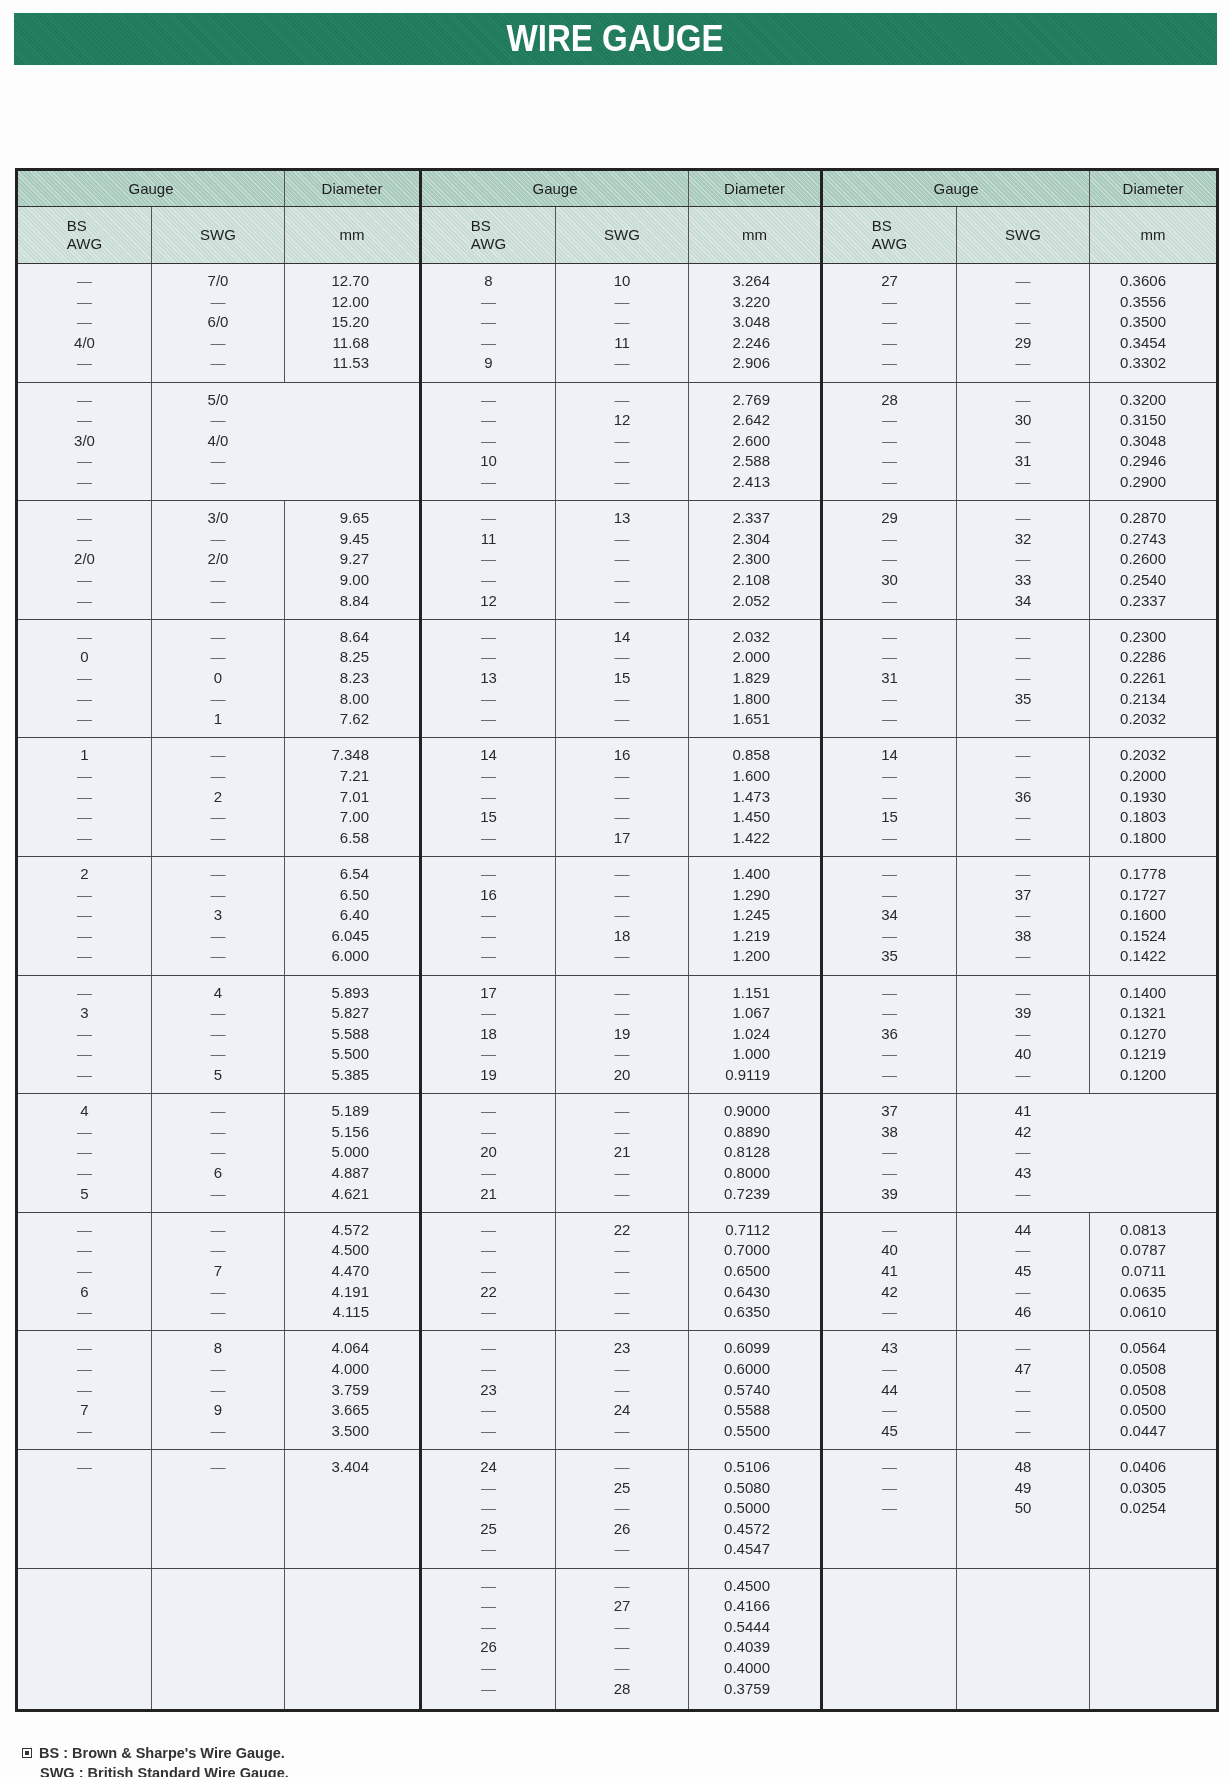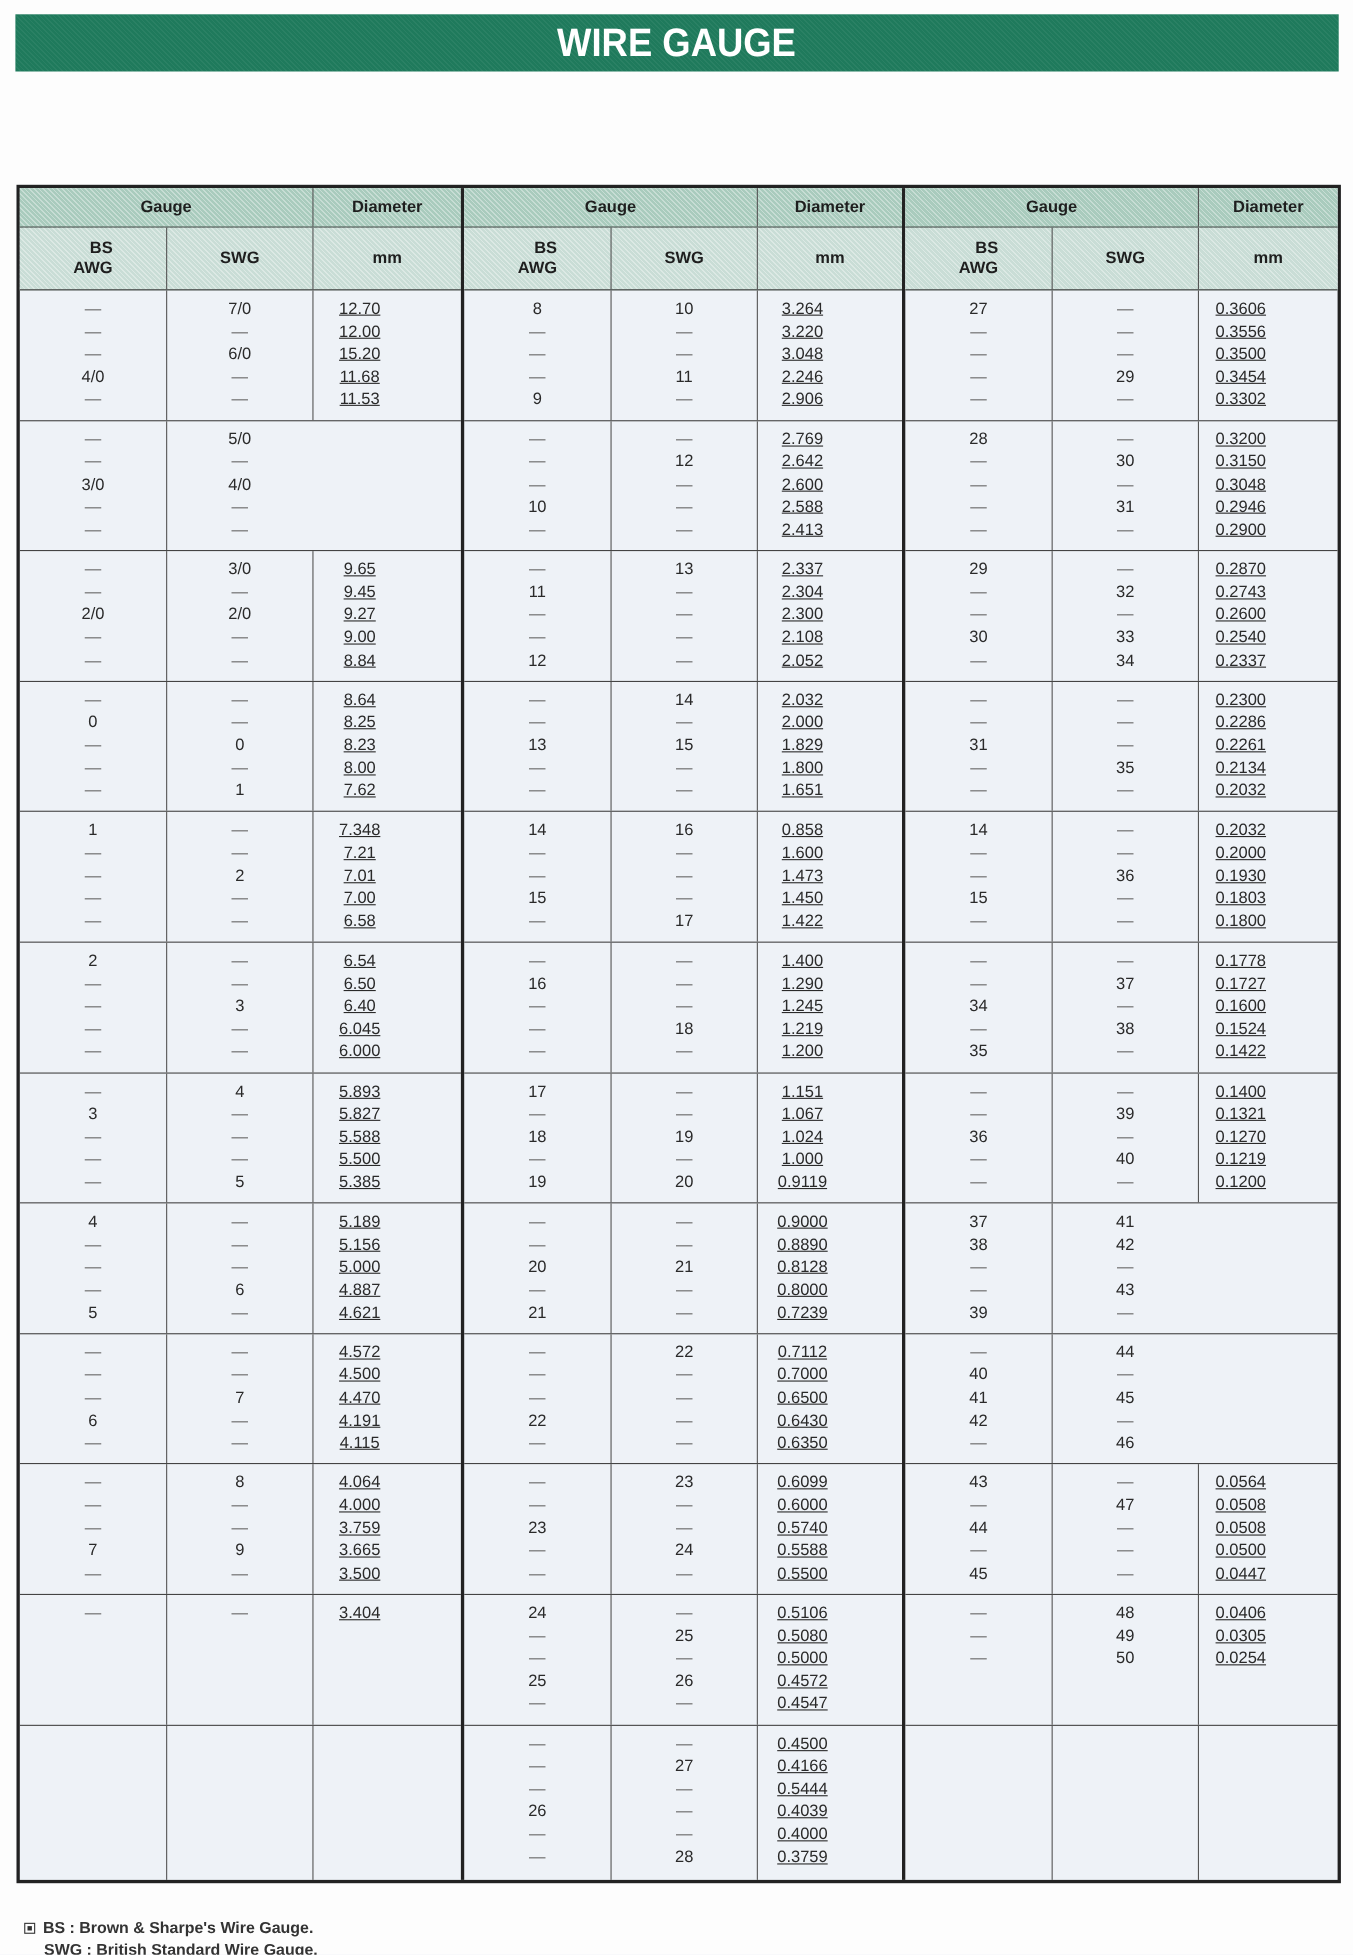--- a/index.html
+++ b/index.html
@@ -29,38 +29,38 @@
   .hdr1, .hdr2 {
     display: flex; box-sizing: border-box; border-bottom: 1px solid #333;
     background-color: #a9cbbd;
     background-image: repeating-linear-gradient(45deg, rgba(255,255,255,0.35) 0 1px, transparent 1px 3px);
   }
   .hdr1 { height: 36px; }
   .hdr2 {
     height: 57px; background-color: #c9ddd6; border-bottom: 1px solid #333;
   }
   .hcell {
-    display: flex; align-items: center; justify-content: center; text-align: right;
-    font-weight: bold; font-size: 15px; color: #1e1e1e; box-sizing: border-box; line-height: 18px;
+    display: flex; align-items: center; justify-content: center; text-align: left;
+    font-weight: normal; font-size: 15px; color: #1e1e1e; box-sizing: border-box; line-height: 18px;
   }
   .hcell + .hcell { border-left: 1px solid #555; }
   .c1 { width: 133px; } .c2 { width: 133px; } .c3 { flex: 1; }
   .c12 { width: 266px; }
   .groups { flex: 1; display: flex; flex-direction: column; }
   .group {
     height: 118.6px; display: flex; box-sizing: border-box; border-bottom: 1px solid #444;
   }
   .group:last-child { border-bottom: none; flex: 1; }
   .col {
     box-sizing: border-box; padding-top: 7px; display: flex; flex-direction: column;
     font-size: 15px; line-height: 20.6px;
   }
   .col + .col { border-left: 1px solid #555; }
   .col.c1, .col.c2 { align-items: center; }
-  .col.c3 { align-items: center; padding-right: 50px; text-decoration: underline; }
+  .col.c3 { align-items: flex-end; padding-right: 50px; }
   .col span { display: block; height: 20.6px; }
   .dash { color: #6a6a6a; }
   .footer {
     position: absolute; left: 22px; top: 1743px; font-size: 14.5px; font-weight: bold; color: #333;
     line-height: 20px;
   }
   .footer .line { display: flex; align-items: center; }
   .footer .bullet {
     display: inline-block; width: 10px; height: 10px; border: 1px solid #333; margin-right: 7px;
     position: relative; box-sizing: border-box;
@@ -833,20 +833,27 @@
             <span class="">42</span>
             <span class="dash">—</span>
           </div>
           <div class="col c2">
             <span class="">44</span>
             <span class="dash">—</span>
             <span class="">45</span>
             <span class="dash">—</span>
             <span class="">46</span>
           </div>
+          <div class="col c3">
+            <span class="">0.0813</span>
+            <span class="">0.0787</span>
+            <span class="">0.0711</span>
+            <span class="">0.0635</span>
+            <span class="">0.0610</span>
+          </div>
         </div>
         <div class="group">
           <div class="col c1">
             <span class="">43</span>
             <span class="dash">—</span>
             <span class="">44</span>
             <span class="dash">—</span>
             <span class="">45</span>
           </div>
           <div class="col c2">

